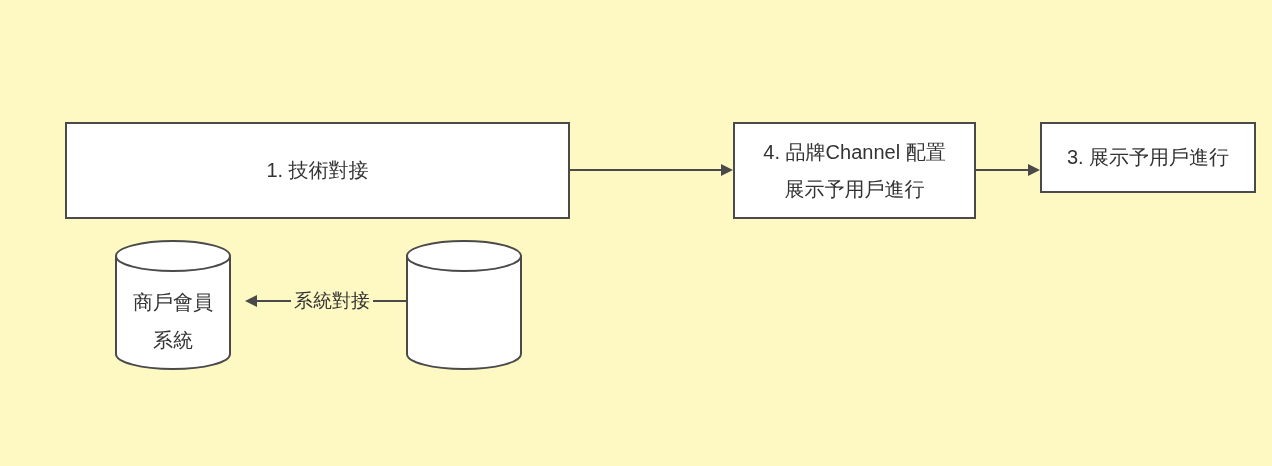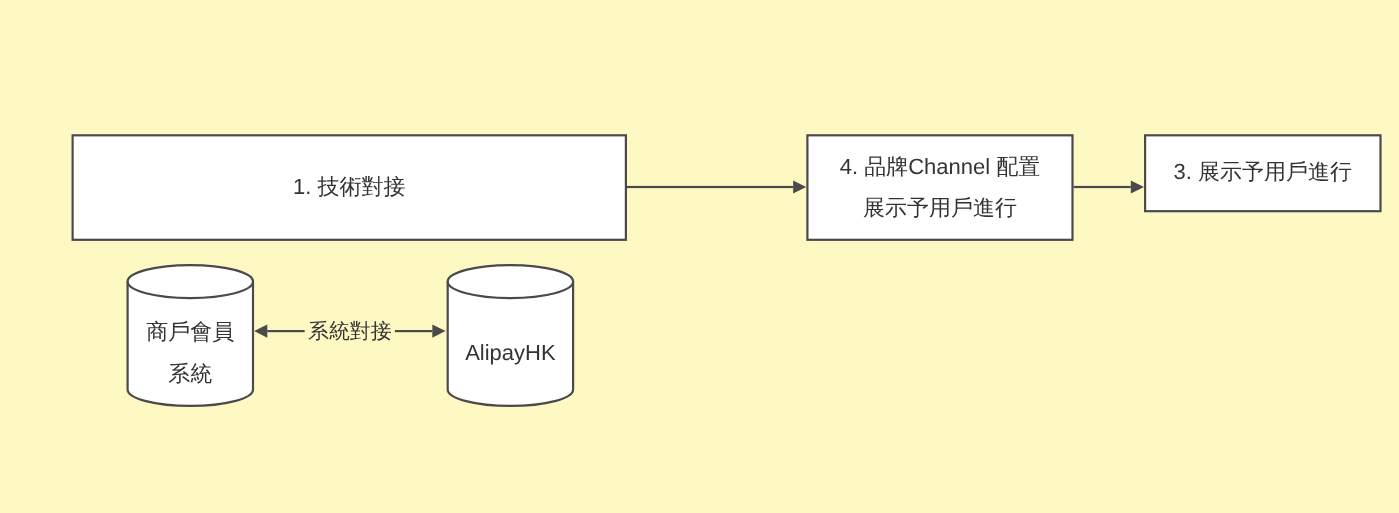--- a/index.html
+++ b/index.html
@@ -128,31 +128,30 @@
     <svg width="118" height="134" viewBox="0 0 118 134">
       <path d="M2 18 C2 9.7 27.5 3 59 3 C90.5 3 116 9.7 116 18 L116 116 C116 124.3 90.5 131 59 131 C27.5 131 2 124.3 2 116 Z" fill="#ffffff" stroke="#4a4a4a" stroke-width="2"></path>
       <path d="M2 18 C2 26.3 27.5 33 59 33 C90.5 33 116 26.3 116 18" fill="none" stroke="#4a4a4a" stroke-width="2"></path>
     </svg>
     <div class="cyl-text">
       <div>商戶會員</div>
       <div>系統</div>
     </div>
   </div>
 
-  <div class="link" style="left:231px; top:288px; width:174px;">
+  <div class="link" style="left:245px; top:288px; width:174px;">
     <div class="head-left"></div>
     <div class="line"></div>
     <div class="label">系統對接</div>
     <div class="line"></div>
     <div class="head-right"></div>
   </div>
 
   <div class="cylinder" style="left:405px; top:238px;">
     <svg width="118" height="134" viewBox="0 0 118 134">
       <path d="M2 18 C2 9.7 27.5 3 59 3 C90.5 3 116 9.7 116 18 L116 116 C116 124.3 90.5 131 59 131 C27.5 131 2 124.3 2 116 Z" fill="#ffffff" stroke="#4a4a4a" stroke-width="2"></path>
       <path d="M2 18 C2 26.3 27.5 33 59 33 C90.5 33 116 26.3 116 18" fill="none" stroke="#4a4a4a" stroke-width="2"></path>
     </svg>
     <div class="cyl-text">
-      <div>AlipayHK</div>
     </div>
   </div>
 
 </div>
 
 </body></html>

